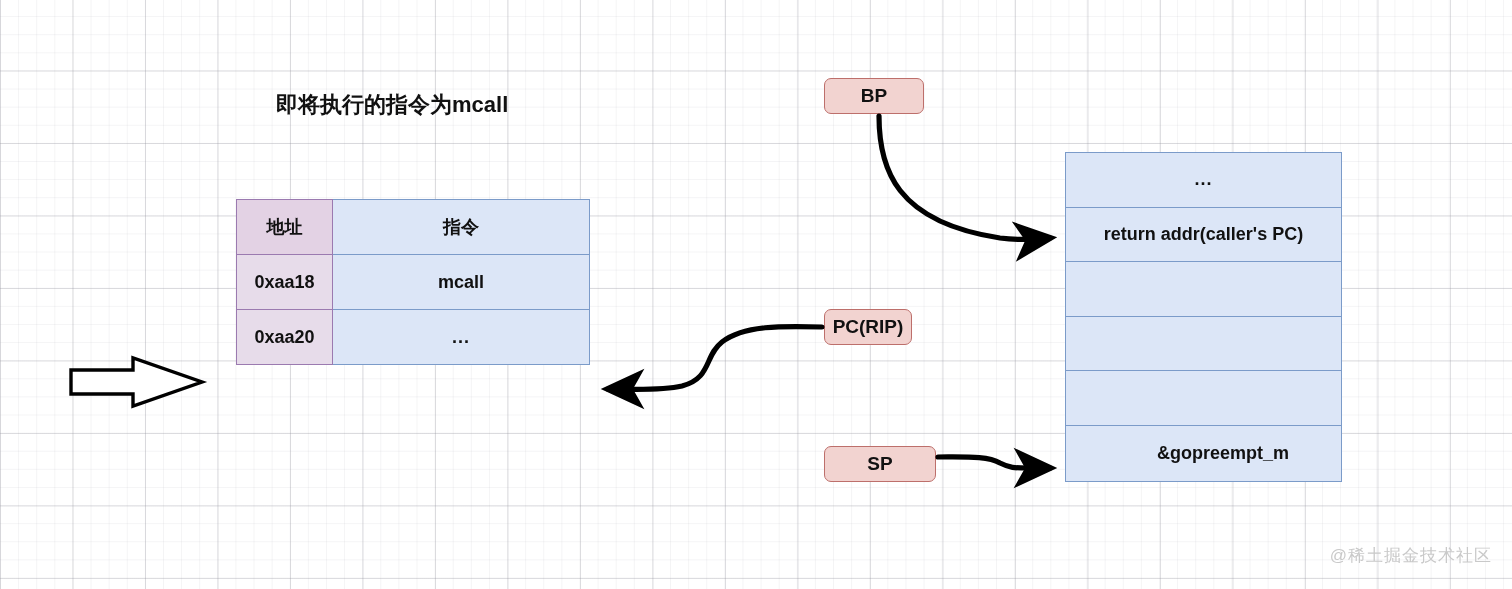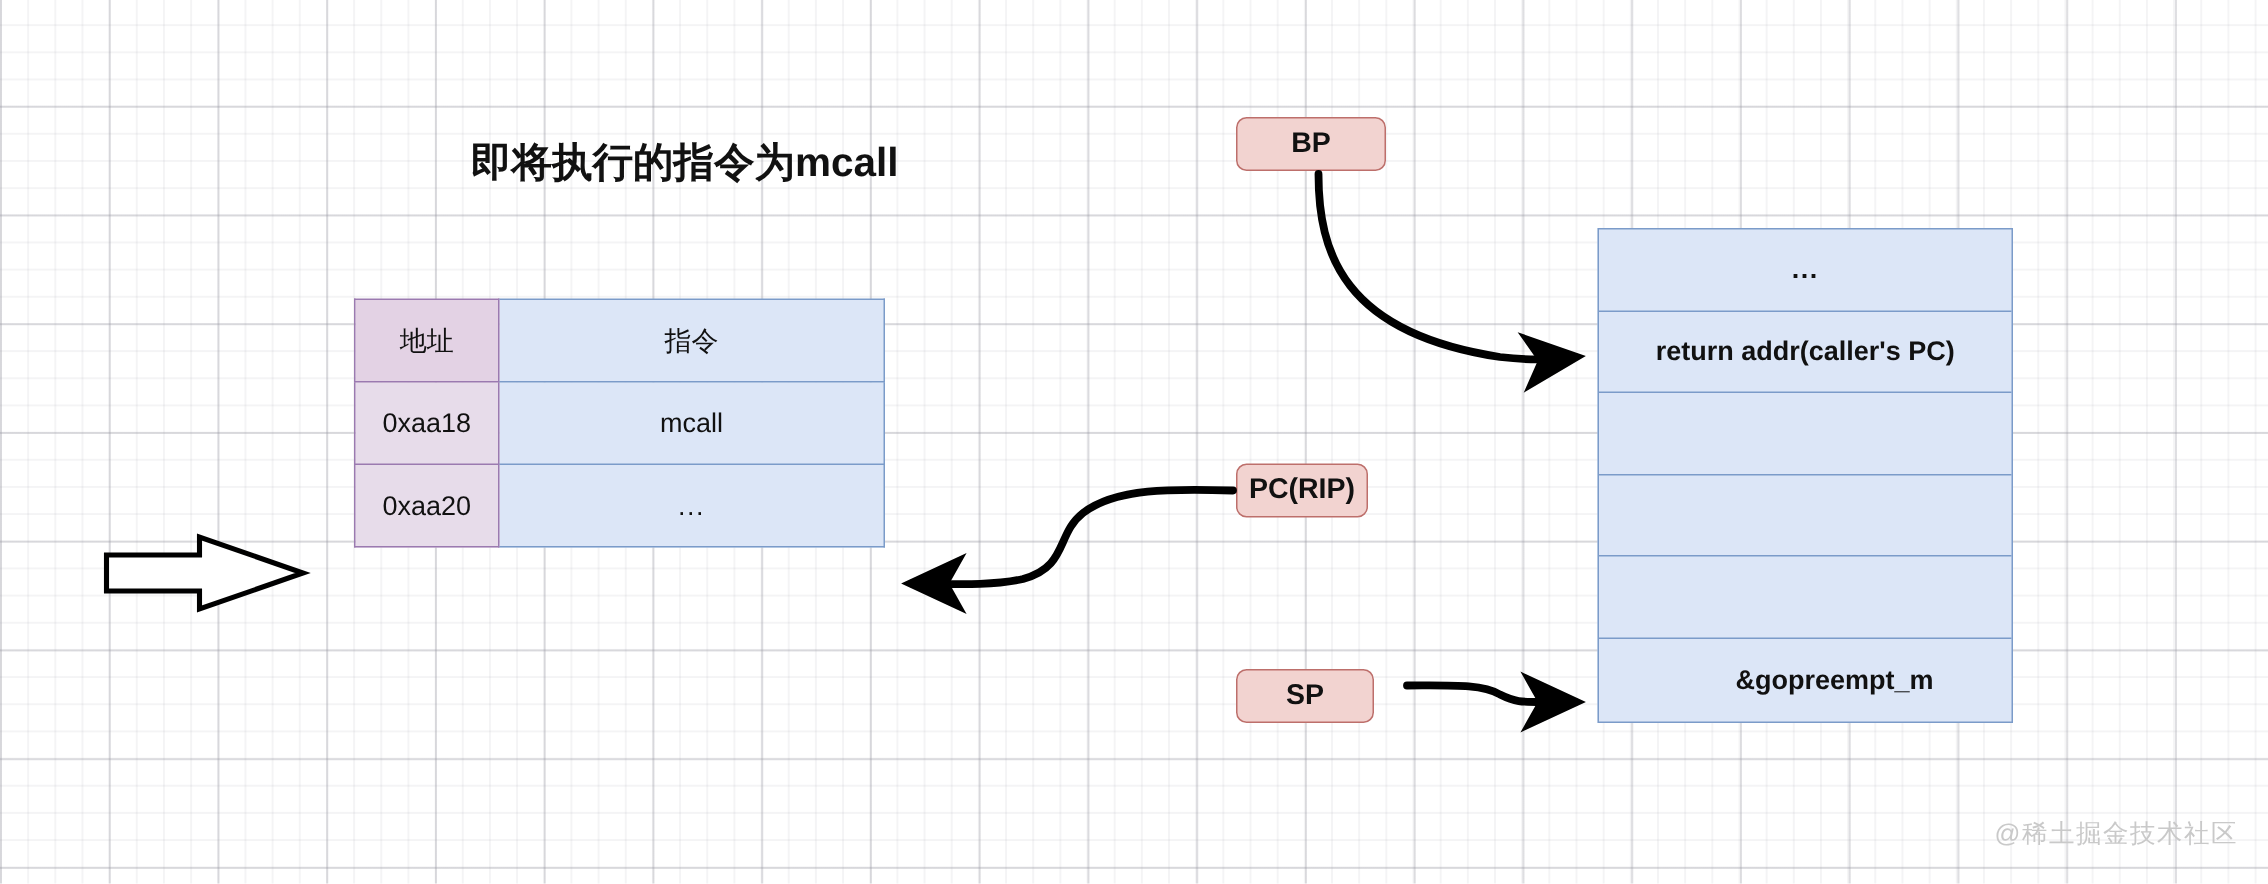--- a/index.html
+++ b/index.html
@@ -29,41 +29,40 @@
       18.12px 18.12px,
       18.12px 18.12px;
     background-position: 0px -2px, 0px -2px, 0px -2px, 0px -2px;
   }
 
   
   .title {
     position: absolute;
     left: 276px;
     top: 90px;
-    font-size: 27px;
+    font-size: 22px;
     font-weight: bold;
     color: #111111;
     white-space: nowrap;
     letter-spacing: 0px;
-    margin-left: 38px;
   }
 
   
   .instr-table {
     position: absolute;
     left: 236px;
     top: 199px;
     width: 351px;
     border-collapse: collapse;
     table-layout: fixed;
   }
   .instr-table td {
     height: 54px;
     font-size: 18px;
-    font-weight: normal;
+    font-weight: bold;
     color: #111111;
     text-align: center;
     vertical-align: middle;
     padding: 0;
   }
   .col-addr {
     width: 95px;
     background: #e7dcea;
     border: 1.4px solid #9b7ab0;
   }
@@ -117,21 +116,21 @@
     align-items: center;
     justify-content: center;
     font-size: 19px;
     font-weight: bold;
     color: #111111;
     box-sizing: border-box;
     white-space: nowrap;
   }
   #reg-bp  { left: 824px; top: 78px;  width: 100px; }
   #reg-pc  { left: 824px; top: 309px; width: 88px; }
-  #reg-sp  { left: 824px; top: 446px; width: 92px; }
+  #reg-sp  { left: 824px; top: 446px; width: 112px; }
 
   
   #arrows {
     position: absolute;
     left: 0;
     top: 0;
     width: 1512px;
     height: 589px;
     pointer-events: none;
   }

